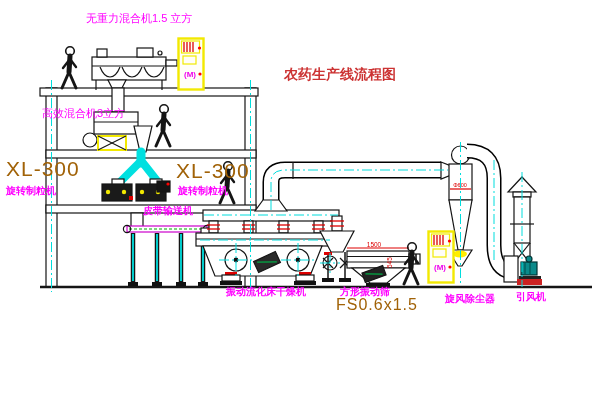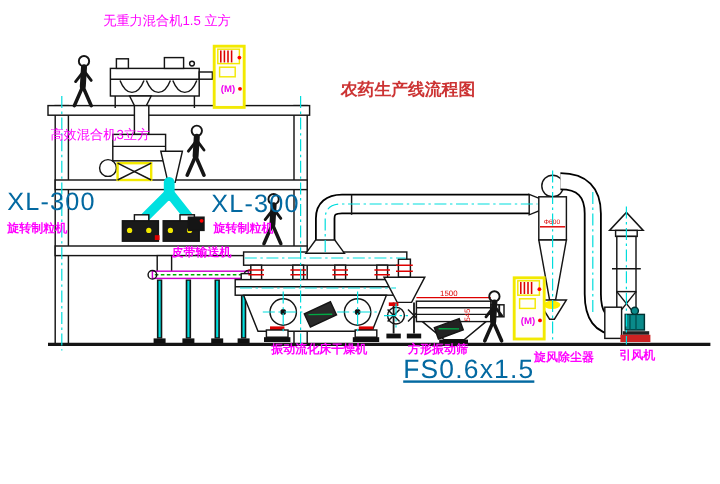--- a/index.html
+++ b/index.html
@@ -1,21 +1,21 @@
 <!DOCTYPE html>
 <html><head>
 <meta charset="utf-8">
 <style>
   html,body{margin:0;padding:0;background:#fff;}
   #stage{position:relative;width:600px;height:352px;background:#ffffff;overflow:hidden;
          font-family:"Liberation Sans", sans-serif;}
   #lineart{position:absolute;left:0;top:0;}
   .lbl{position:absolute;white-space:nowrap;line-height:1;}
   .magenta{color:#ff00ff;}
-  .pink-model{color:#0369a1;font-weight:400;letter-spacing:1px;}
+  .pink-model{color:#a16207;font-weight:400;letter-spacing:1px;}
   .small-cn{font-size:10px;font-weight:bold;}
   .red-title{color:#cc3333;}
 </style>
 </head>
 <body>
 
 <div id="stage">
 
 <svg id="lineart" width="600" height="403" viewBox="0 0 600 403" fill="none" stroke="#151515" stroke-width="1.2">
 
@@ -284,21 +284,21 @@
 <div class="lbl magenta small-cn" style="left:6px;top:186px;">旋转制粒机</div>
 
 <div class="lbl pink-model" style="left:176px;top:160px;font-size:21px;">XL-300</div>
 <div class="lbl magenta small-cn" style="left:178px;top:186px;">旋转制粒机</div>
 
 <div class="lbl magenta small-cn" style="left:143px;top:206px;">皮带输送机</div>
 
 <div class="lbl magenta small-cn" style="left:226px;top:287px;">振动流化床干燥机</div>
 
 <div class="lbl magenta small-cn" style="left:340px;top:287px;">方形振动筛</div>
-<div class="lbl pink-model" style="left:336px;top:297px;font-size:22px;text-decoration:underline;">FS0.6x1.5</div>
+<div class="lbl pink-model" style="left:336px;top:297px;font-size:16px;">FS0.6x1.5</div>
 
 <div class="lbl magenta small-cn" style="left:445px;top:294px;">旋风除尘器</div>
 
 <div class="lbl magenta small-cn" style="left:516px;top:292px;">引风机</div>
 
 <div class="lbl red-title" style="left:284px;top:55px;font-size:14px;font-weight:bold;margin-top:12px;">农药生产线流程图</div>
 
 </div>
 
 </body></html>

